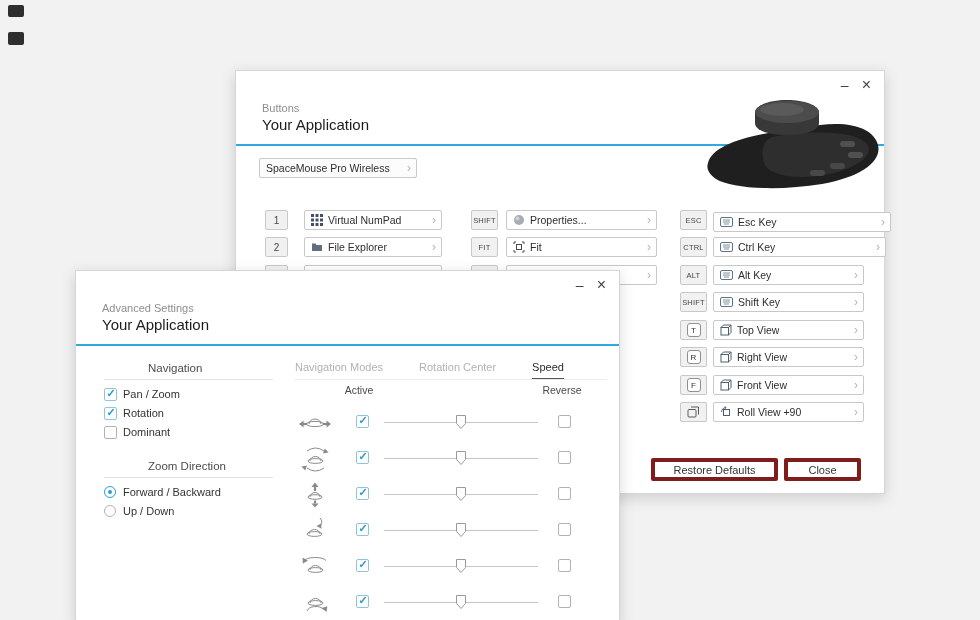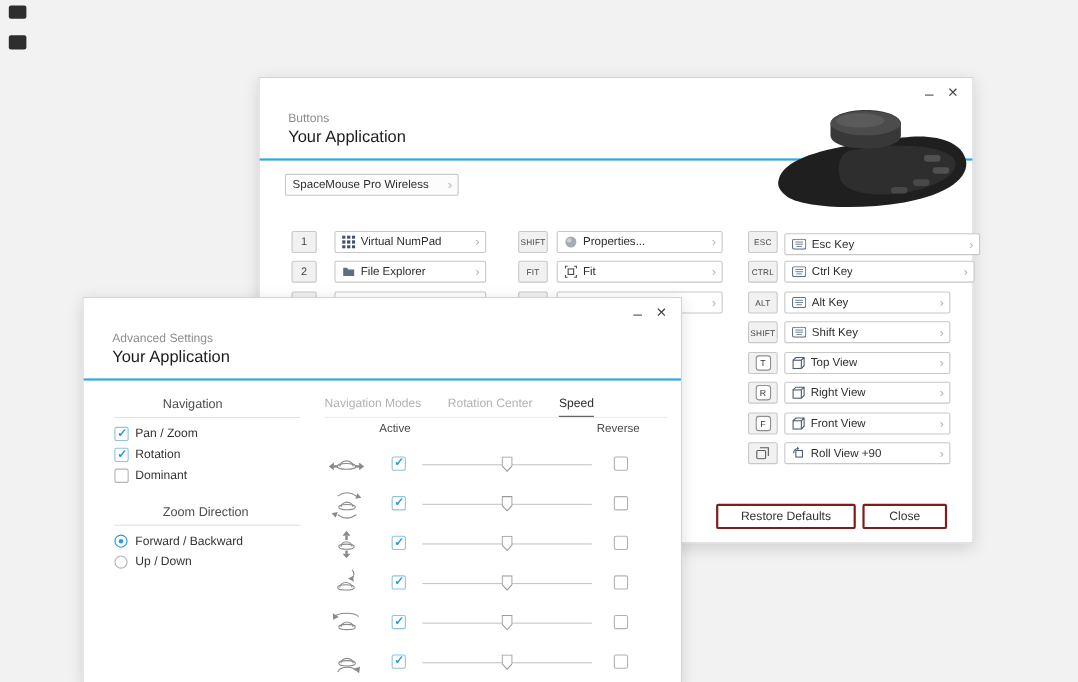--- a/index.html
+++ b/index.html
@@ -30,41 +30,41 @@
   .keycap { width:14px; height:14px; border:1px solid #8f8f8f; border-radius:3px; background:#fff;
             font-size:8px; color:#333; display:flex; align-items:center; justify-content:center; }
 
   .dropdown { position:absolute; height:20px; background:#fff; border:1px solid #c8c8c8;
               border-radius:2px; display:flex; align-items:center; gap:5px; padding:0 5px 0 6px; }
   .dd-label { font-size:10.5px; color:#2e2e2e; white-space:nowrap; overflow:hidden; }
   .dd-icon  { display:flex; align-items:center; flex:0 0 auto; }
   .chev { margin-left:auto; color:#b5b5b5; font-size:12px; line-height:1; }
   .device-selector { background:#fcfcfc; }
 
-  .btn { position:absolute; height:23px; background:#fff; border:2px solid #7f1d1d; border-radius:2px;
+  .btn { position:absolute; height:23px; background:#fff; border:4px solid #7f1d1d; border-radius:2px;
          font-size:11px; color:#333; display:flex; align-items:center; justify-content:center; cursor:default; }
 
   .device-image { position:absolute; left:466px; top:14px; width:180px; height:110px; }
 
   .section-heading { position:absolute; font-size:11.5px; color:#4c4c4c;margin-left:44px; }
   .section-rule { position:absolute; width:169px; height:1px; background:#e2e2e2; }
 
   .cb { position:absolute; width:13px; height:13px; background:#fff; border:1px solid #b2b2b2; border-radius:2px; }
   .cb[data-checked="true"] { border-color:#8fc3e0; }
   .cb[data-checked="true"]::after { content:"✓"; position:absolute; left:1.5px; top:-2px;
        font-size:11px; font-weight:bold; color:var(--check,#2b9cd8); }
 
   .radio { position:absolute; width:12px; height:12px; background:#fff; border:1px solid #b2b2b2; border-radius:50%; }
   .radio[data-checked="true"] { border-color:#2b9cd8; }
   .radio[data-checked="true"]::after { content:""; position:absolute; left:3px; top:3px;
        width:4px; height:4px; border-radius:50%; background:var(--check,#2b9cd8); }
 
   .opt-label { position:absolute; font-size:11px; color:#333; white-space:nowrap; }
 
-  .tabs { position:absolute; left:219px; top:90px; display:flex; gap:24px; }
+  .tabs { position:absolute; left:219px; top:90px; display:flex; gap:36px; }
   .tab { font-size:11px; color:#b2b2b2; padding-bottom:5px; border-bottom:2px solid transparent; cursor:default; }
   .tab[data-active="true"] { color:#2b2b2b; border-bottom-color:#555; }
   .tabs-rule { position:absolute; left:219px; top:108px; width:312px; height:1px; background:#ececec; }
 
   .col-header { position:absolute; font-size:10.5px; color:#4a4a4a; text-align:center; }
 
   .motion-icon { position:absolute; left:222px; width:34px; height:28px; }
   .slider { position:absolute; left:308px; width:154px; height:14px; }
   .slider-track { position:absolute; left:0; top:7px; width:100%; height:1px; background:#c6c6c6; }
   .slider-thumb { position:absolute; top:0; left:calc(50% - 5px); width:10px; height:14px; }

